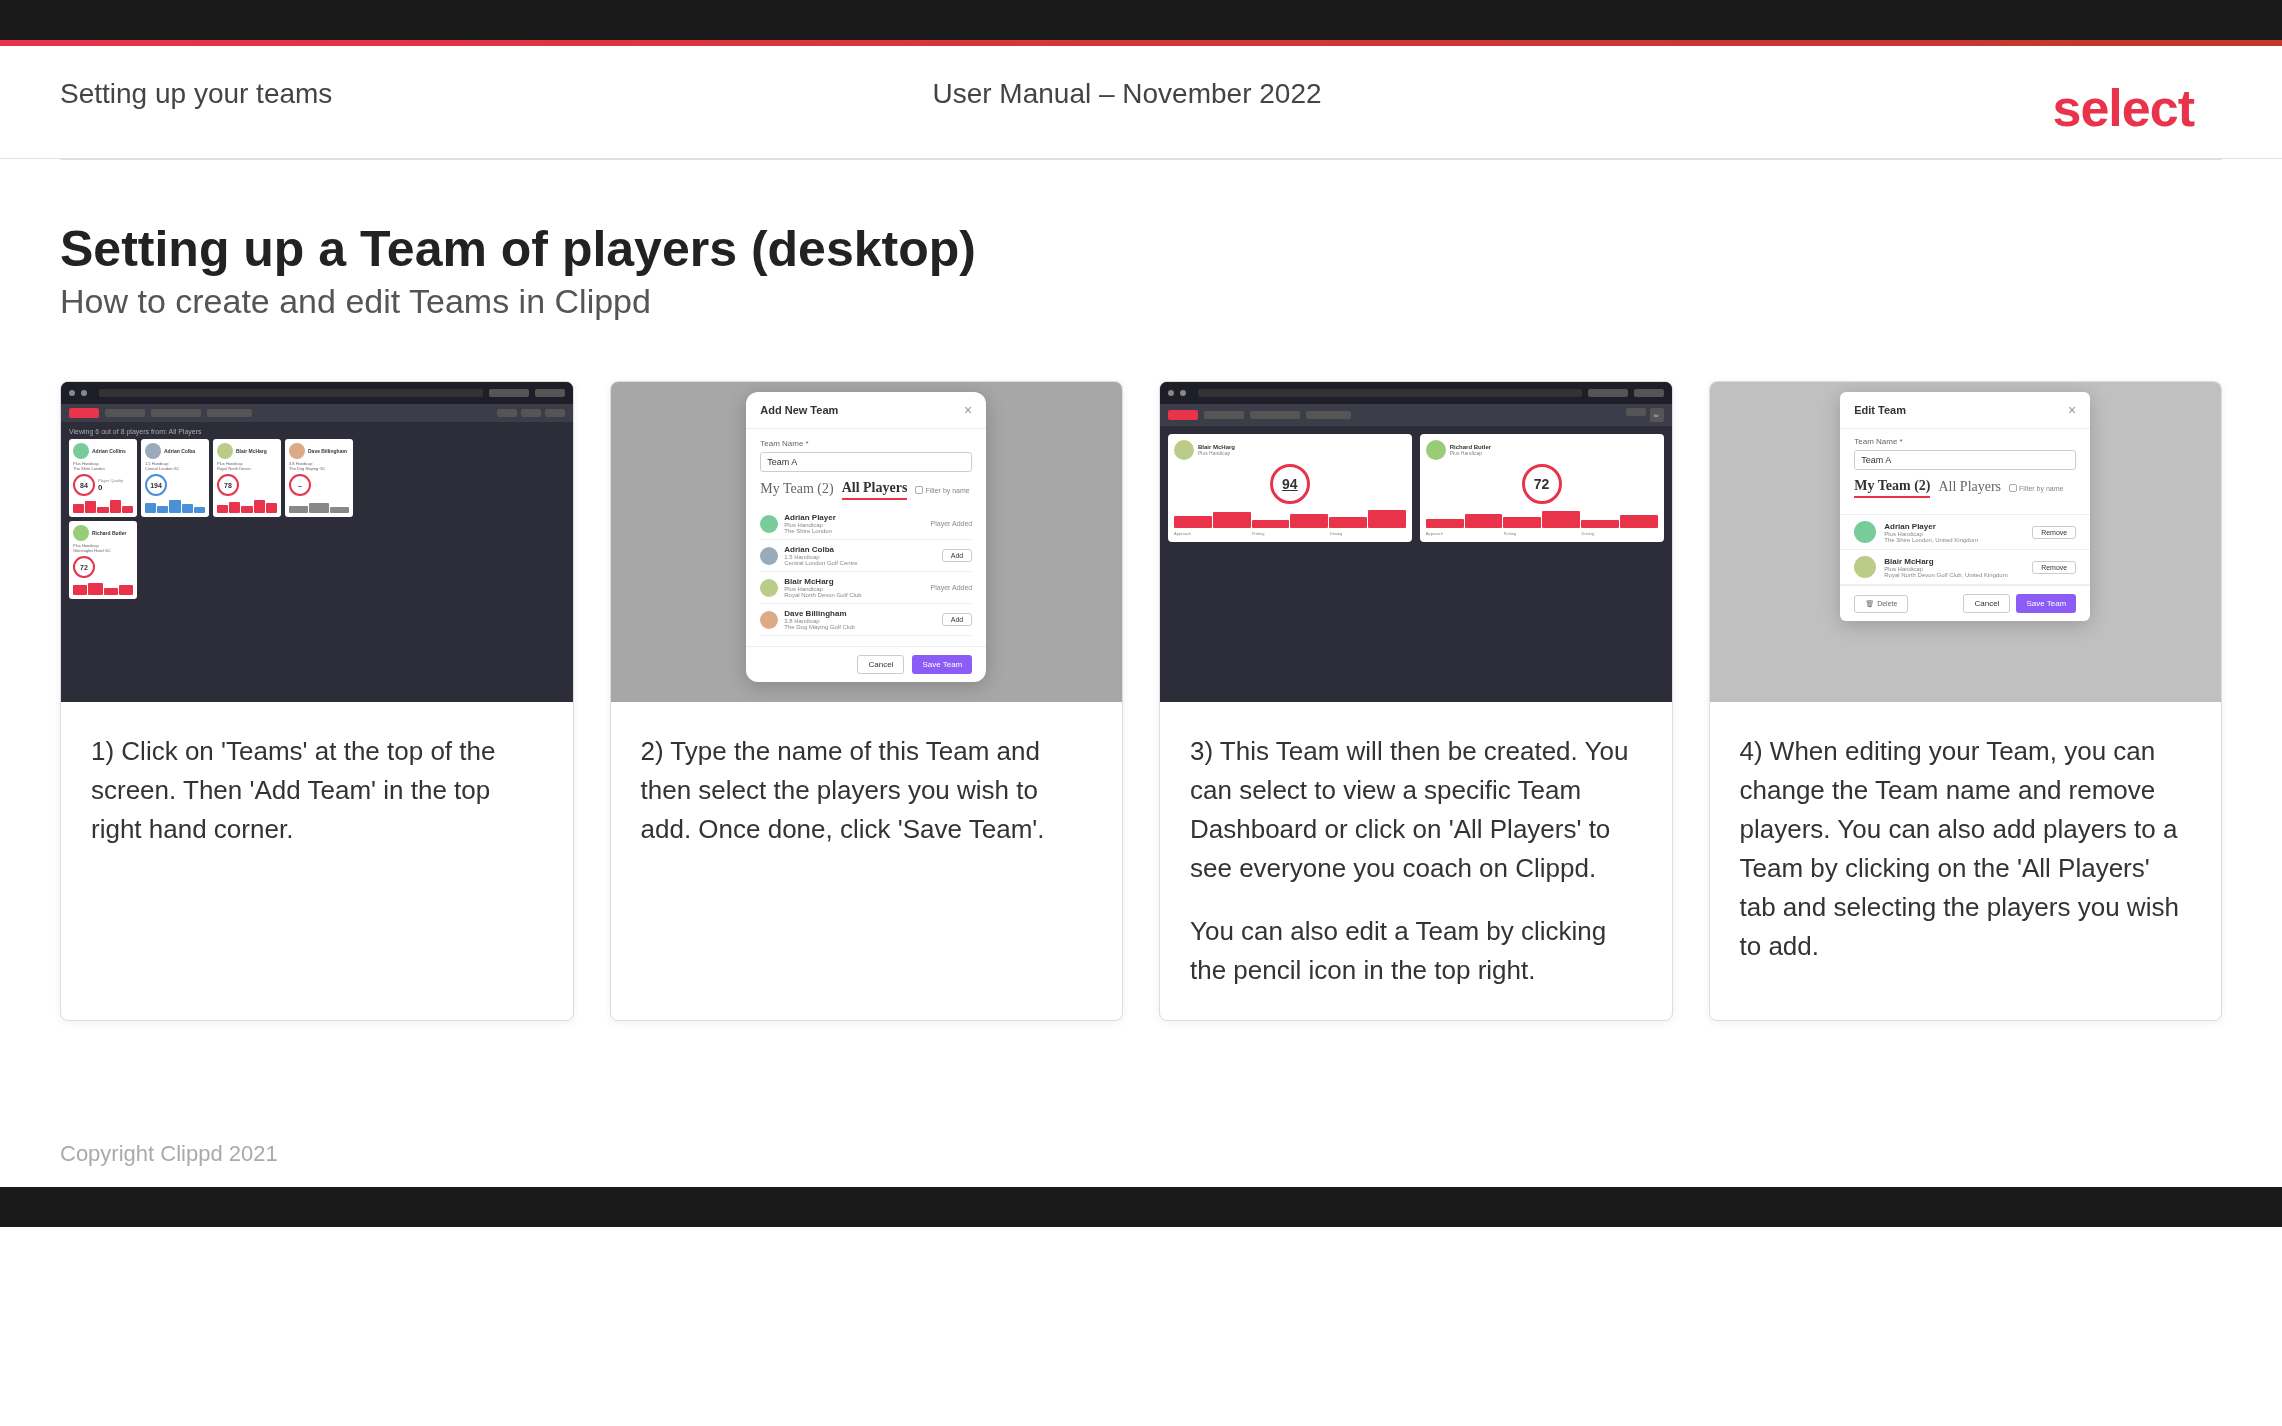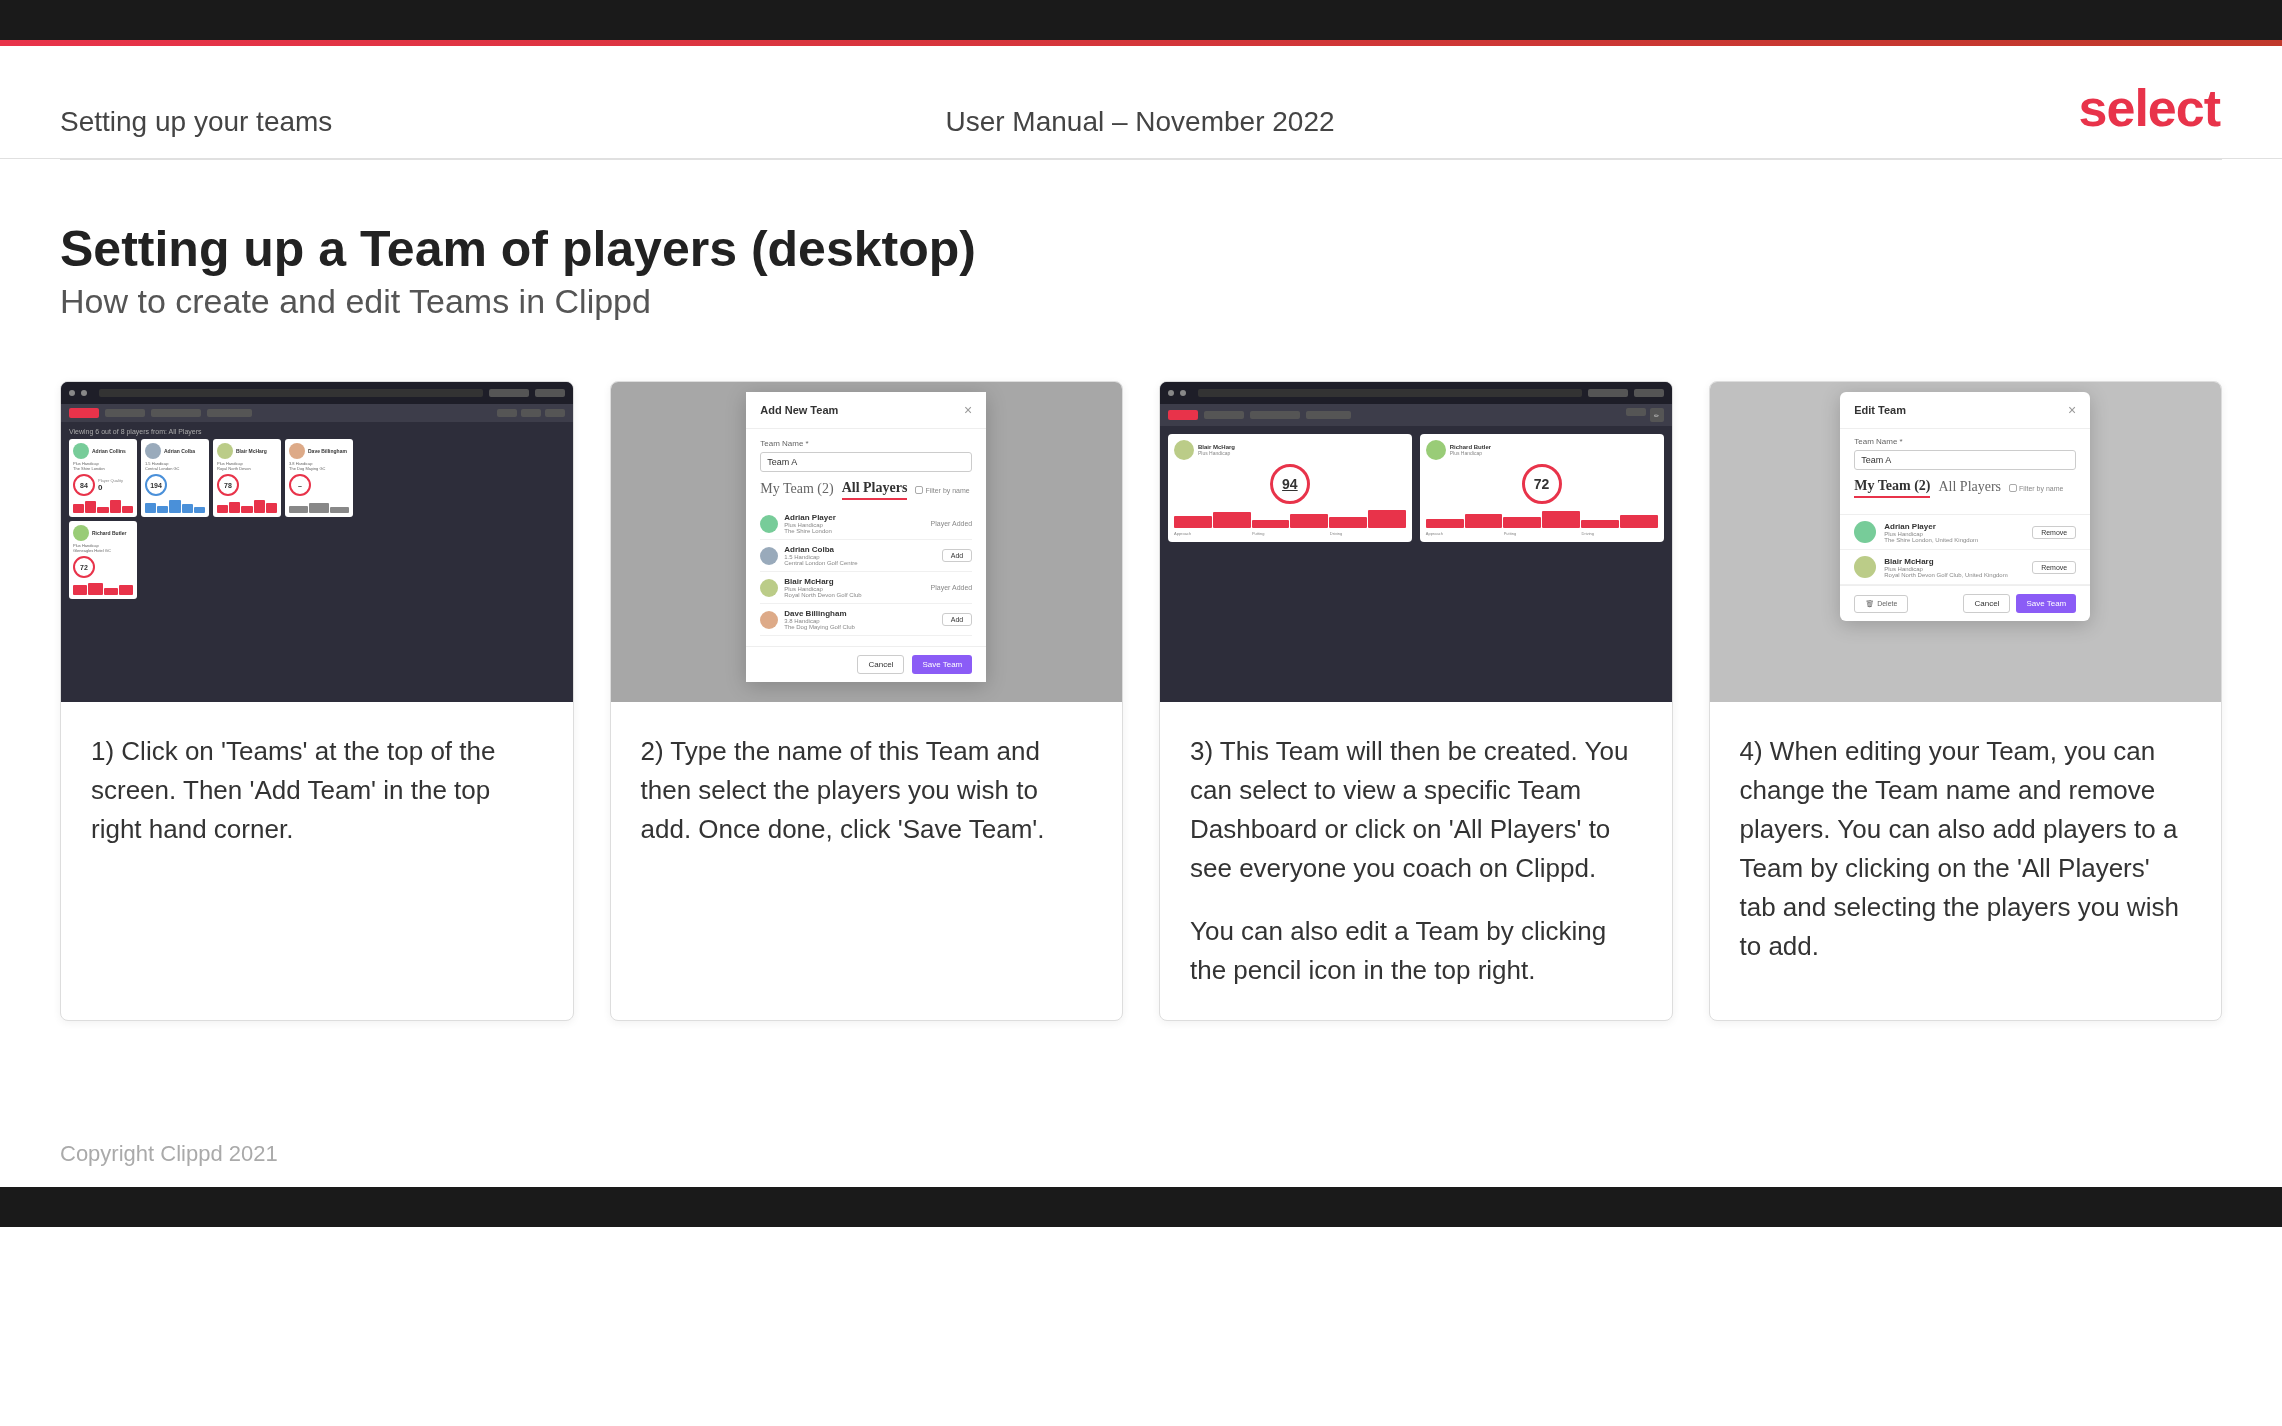--- a/index.html
+++ b/index.html
@@ -21,22 +21,22 @@
     
     .accent-bar {
       background: linear-gradient(to right, #e8334a, #c0392b);
       height: 6px;
       width: 100%;
     }
 
     
     .header {
       display: flex;
-      align-items: flex-end;
-      padding: 32px 62px 20px 60px;
+      align-items: flex-start;
+      padding: 32px 88px 20px 60px;
       border-bottom: 1px solid #e0e0e0;
       margin-bottom: 0;
     }
     .header-left {
       font-size: 28px;
       color: #444;
       flex: 1;
     }
     .header-center {
       font-size: 28px;
@@ -129,21 +129,21 @@
       width: 100%;
       height: 100%;
       background: rgba(0,0,0,0.3);
       display: flex;
       align-items: flex-start;
       justify-content: center;
       padding-top: 10px;
     }
     .modal-box {
       background: #fff;
-      border-radius: 0;
+      border-radius: 12px;
       width: 240px;
       box-shadow: 0 4px 20px rgba(0,0,0,0.2);
       overflow: hidden;
     }
     .modal-header {
       display: flex;
       justify-content: space-between;
       align-items: center;
       padding: 10px 14px;
       border-bottom: 1px solid #eee;

